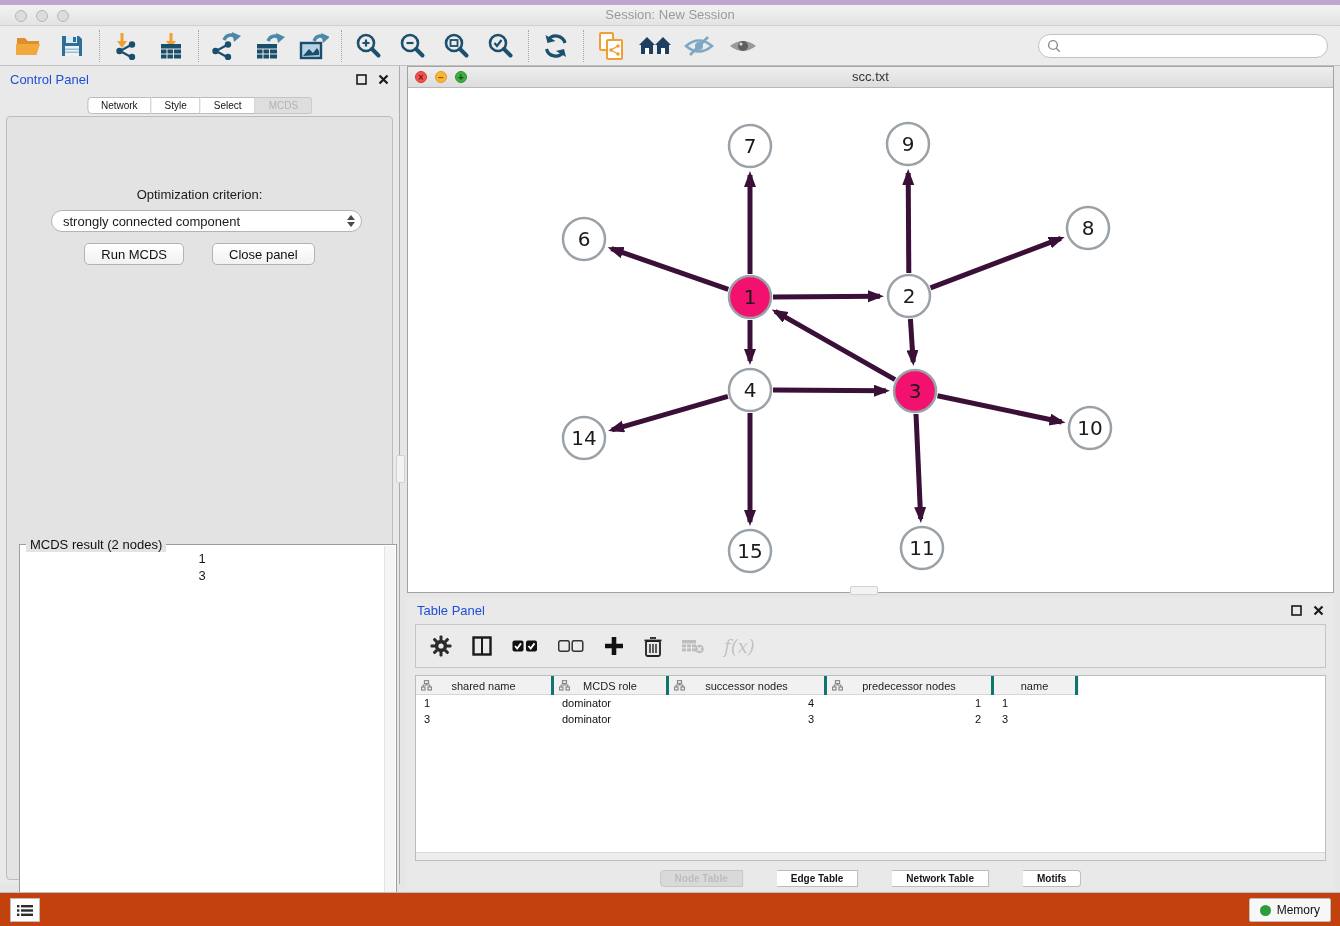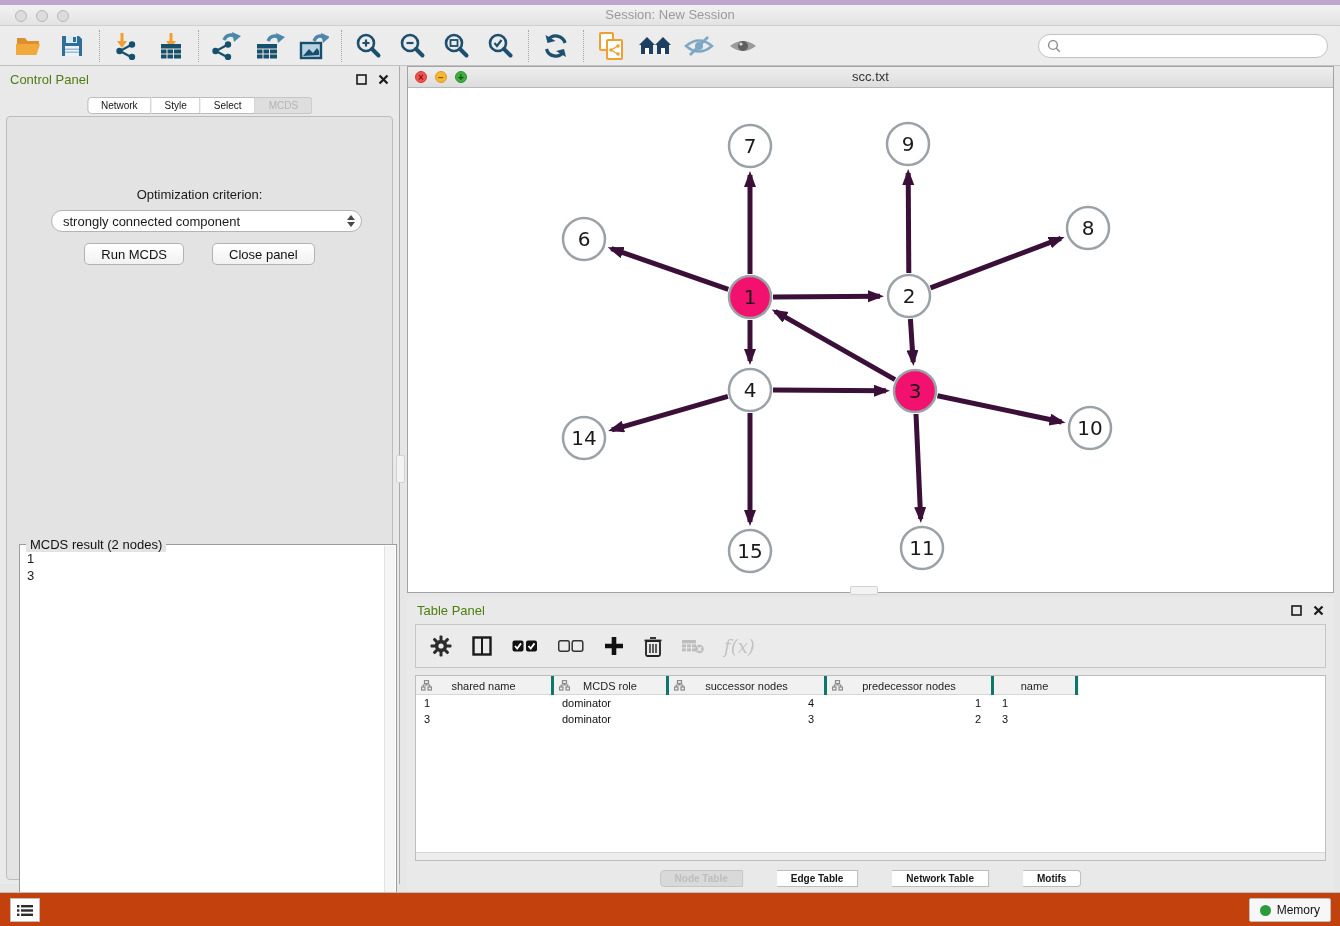--- a/index.html
+++ b/index.html
@@ -26,21 +26,21 @@
   }
   .tool { width:44px; height:36px; display:flex; align-items:center; justify-content:center; }
   .sep { width:1px; height:32px; border-left:1px dotted #a6a6a6; margin:0 5px; }
   .searchbox {
     margin-left:auto; margin-right:12px; width:290px; height:24px;
     background:#fff; border:1px solid #c2c2c2; border-radius:12px;
     display:flex; align-items:center; padding-left:8px; gap:5px;
   }
   .searchbox input { border:none; outline:none; flex:1; font-size:13px; background:transparent; font-family:"Liberation Sans",sans-serif; }
   
-  .panel-header { height:26px; display:flex; align-items:center; padding:0 10px; font-size:13px; color:#4d7c0f; }
+  .panel-header { height:26px; display:flex; align-items:center; padding:0 10px; font-size:13px; color:#1d4ed8; }
   .panel-header .grow { flex:1; }
   .ph-icon { margin-left:11px; display:flex; align-items:center; }
   
   .seg { display:flex; }
   .seg-tab { background:#fff; border:1px solid #bcbcbc; border-left:none; padding:2px 13px; font-size:10px; color:#151515; white-space:nowrap; }
   .seg-tab:first-child { border-left:1px solid #bcbcbc; border-radius:4px 0 0 4px; }
   .seg-tab:last-child { border-radius:0 4px 4px 0; }
   .seg-tab.active { background:#dedede; color:#b4b4b4; border-color:#c6c6c6; }
   
   .control-panel {
@@ -62,21 +62,21 @@
   .stepper { display:flex; flex-direction:column; align-items:center; gap:2px; }
   .tri-up { width:0; height:0; border-left:4px solid transparent; border-right:4px solid transparent; border-bottom:5px solid #4a4a4a; }
   .tri-down { width:0; height:0; border-left:4px solid transparent; border-right:4px solid transparent; border-top:5px solid #4a4a4a; }
   .btn-row { position:absolute; left:0; right:0; top:126px; display:flex; justify-content:center; gap:28px; }
   .mac-btn {
     height:22px; padding:0 16px; font-size:13px; font-family:"Liberation Sans",sans-serif;
     background:linear-gradient(#ffffff,#f1f1f1); border:1px solid #b3b3b3; border-radius:5px; color:#111;
   }
   .result-group {
     position:absolute; left:12px; top:427px; width:378px; height:378px;
-    border:1px solid #9c9c9c; background:#fff;
+    border:1px solid #9c9c9c; background:#fff;text-align:center;
   }
   .result-label {
     position:absolute; top:-8px; left:6px; background:#e3e3e3; padding:0 4px; font-size:13px; color:#111;
   }
   .result-text {
     position:absolute; left:1px; top:3px; right:13px; bottom:1px;
     font-family:"Liberation Sans",sans-serif; font-size:13px; line-height:17px;
     padding:2px 6px; white-space:pre; overflow:hidden;
   }
   .result-scroll { position:absolute; right:1px; top:1px; bottom:1px; width:11px; background:#f5f5f5; border-left:1px solid #e2e2e2; }

